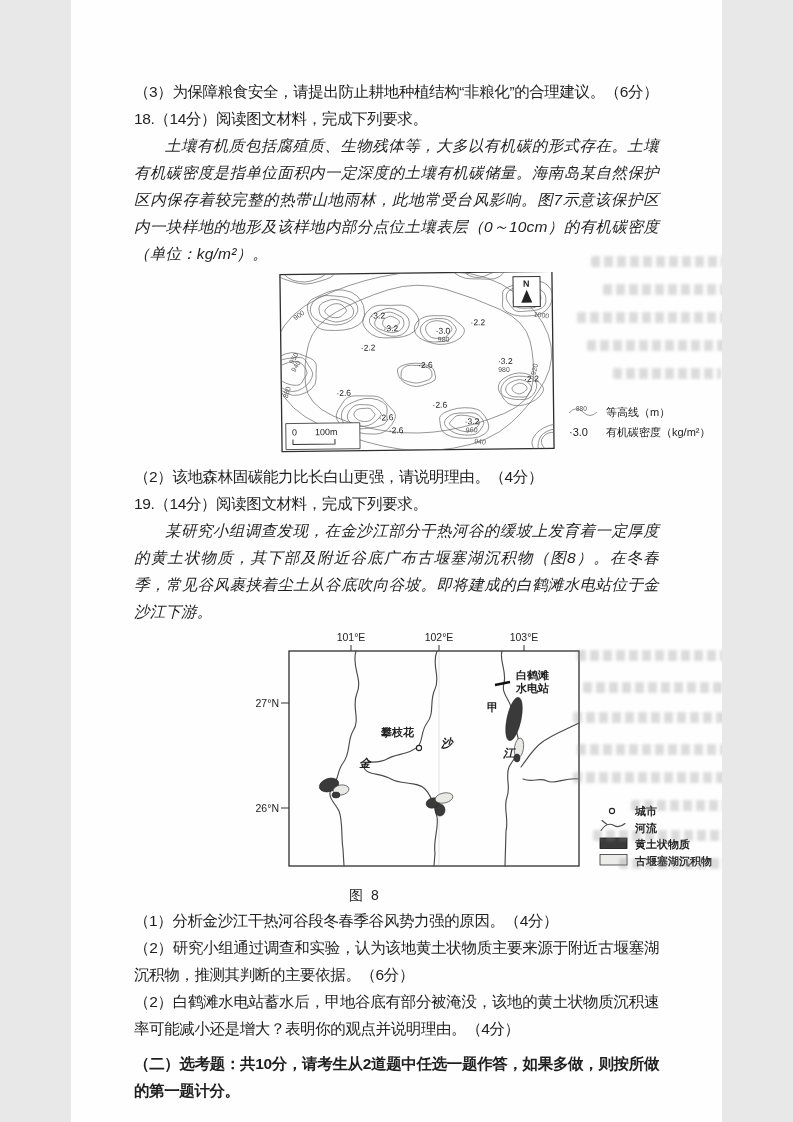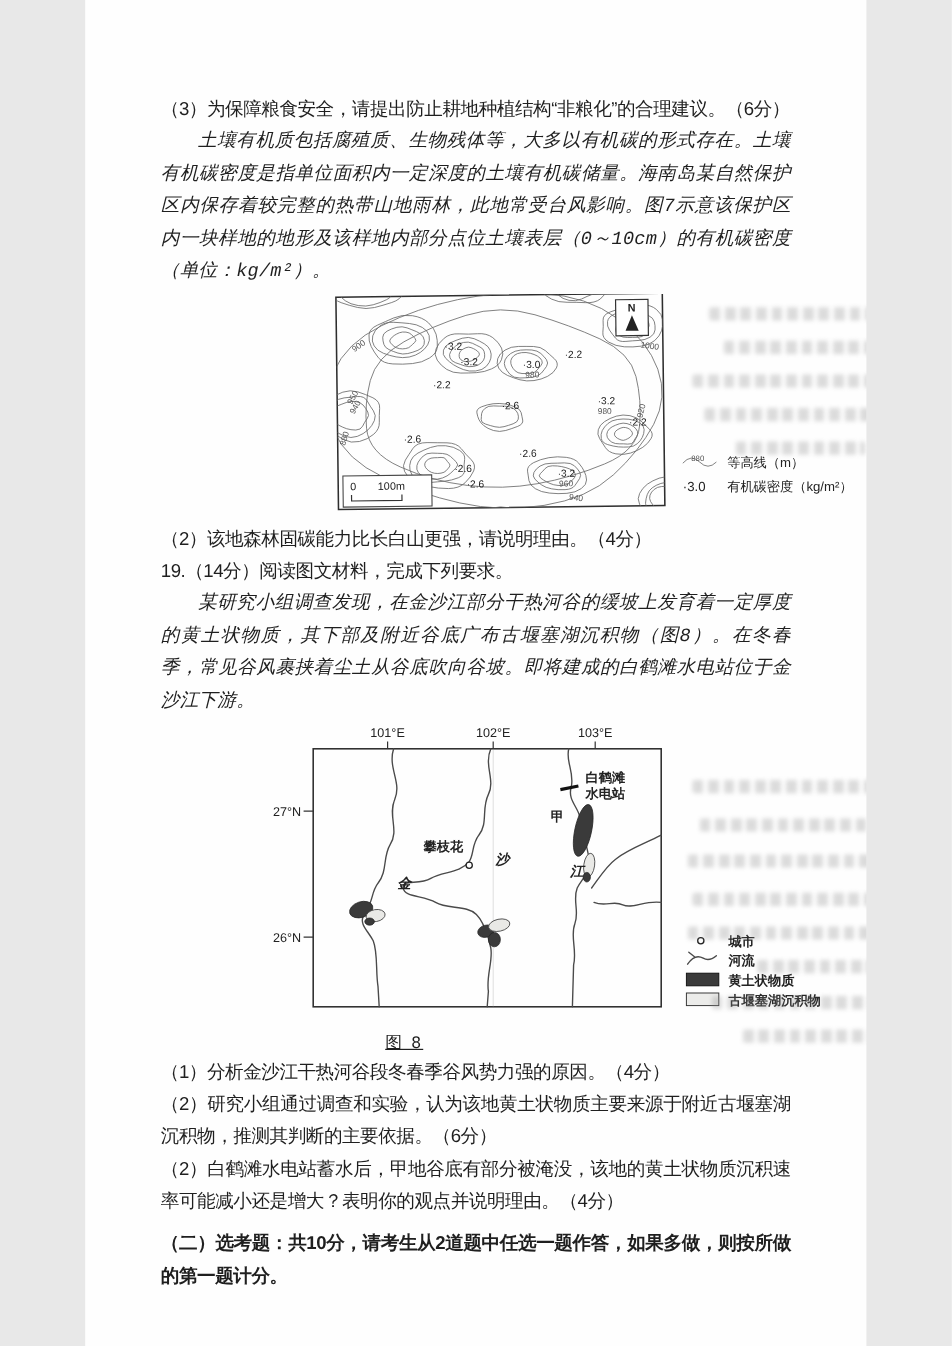--- a/index.html
+++ b/index.html
@@ -2,28 +2,28 @@
 <html><head>
 <meta charset="utf-8">
 <style>
   html,body{margin:0;padding:0;background:#e8e8e8;}
   .page{position:relative;width:651px;height:1122px;margin:0 auto;background:#fefefe;
         color:#1f1f1f;font-family:"Liberation Sans",sans-serif;font-size:15.5px;
         letter-spacing:-0.4px;line-height:27px;padding:78px 63px 30px;box-sizing:border-box;
         overflow:hidden;}
   p{margin:0;}
   .q{text-align:justify;}
-  .material{font-family:Liberation Mono, monospace;font-style:italic;text-indent:2em;
+  .material{font-family:Liberation Sans, sans-serif;font-style:italic;text-indent:2em;
             text-align:justify;letter-spacing:0.2px;}
   .bold-line{font-weight:bold;margin-top:8px;}
   figure{margin:0;}
   .fig7{margin:5px 0 3px 142px;width:470px;}
   .fig7 figcaption{width:282px;margin-left:55px;text-align:center;font-size:14px;
                    letter-spacing:2px;line-height:20px;}
-  .fig8{margin:2px 0 2px 89px;width:525px;text-decoration:underline;}
+  .fig8{margin:2px 0 2px 117px;width:525px;}
   .fig8 figcaption{width:290px;margin-left:98px;text-align:left;font-size:14px;
                    letter-spacing:2px;line-height:20px;}
   svg{display:block;}
   svg text{font-family:"Liberation Sans",sans-serif;fill:#222;letter-spacing:0;}
   .border{fill:none;stroke:#2e2e2e;stroke-width:1.3;}
   .cline{fill:none;stroke:#6a6a6a;stroke-width:0.7;}
   .pt{font-size:8.5px;fill:#1c1c1c;}
   .clabel{font-size:7px;fill:#555;}
   .nlab{font-size:9px;font-weight:bold;}
   .scale-txt{font-size:9px;}
@@ -53,20 +53,21 @@
   <div class="bleed" style="left:506px;top:650px;width:228px;"></div>
   <div class="bleed" style="left:512px;top:682px;width:212px;"></div>
   <div class="bleed" style="left:502px;top:712px;width:232px;"></div>
   <div class="bleed" style="left:506px;top:744px;width:222px;"></div>
   <div class="bleed" style="left:502px;top:772px;width:188px;"></div>
   <div class="bleed" style="left:560px;top:800px;width:175px;"></div>
   <div class="bleed" style="left:522px;top:830px;width:210px;"></div>
   <div class="bleed" style="left:548px;top:858px;width:165px;"></div>
 
   <p class="q">（3）为保障粮食安全，请提出防止耕地种植结构“非粮化”的合理建议。（6分）</p>
+  <p class="q">18.（14分）阅读图文材料，完成下列要求。</p>
   <p class="material">土壤有机质包括腐殖质、生物残体等，大多以有机碳的形式存在。土壤有机碳密度是指单位面积内一定深度的土壤有机碳储量。海南岛某自然保护区内保存着较完整的热带山地雨林，此地常受台风影响。图7示意该保护区内一块样地的地形及该样地内部分点位土壤表层（0～10cm）的有机碳密度（单位：kg/m²）。</p>
 
   <figure class="fig7">
     <svg width="470" height="188" viewBox="0 0 470 188">
       <defs>
         <clipPath id="clip7">
             <rect x="5" y="1" width="272" height="177"></rect>
           </clipPath>
       </defs>
       <g transform="rotate(-0.7 140 90)">

